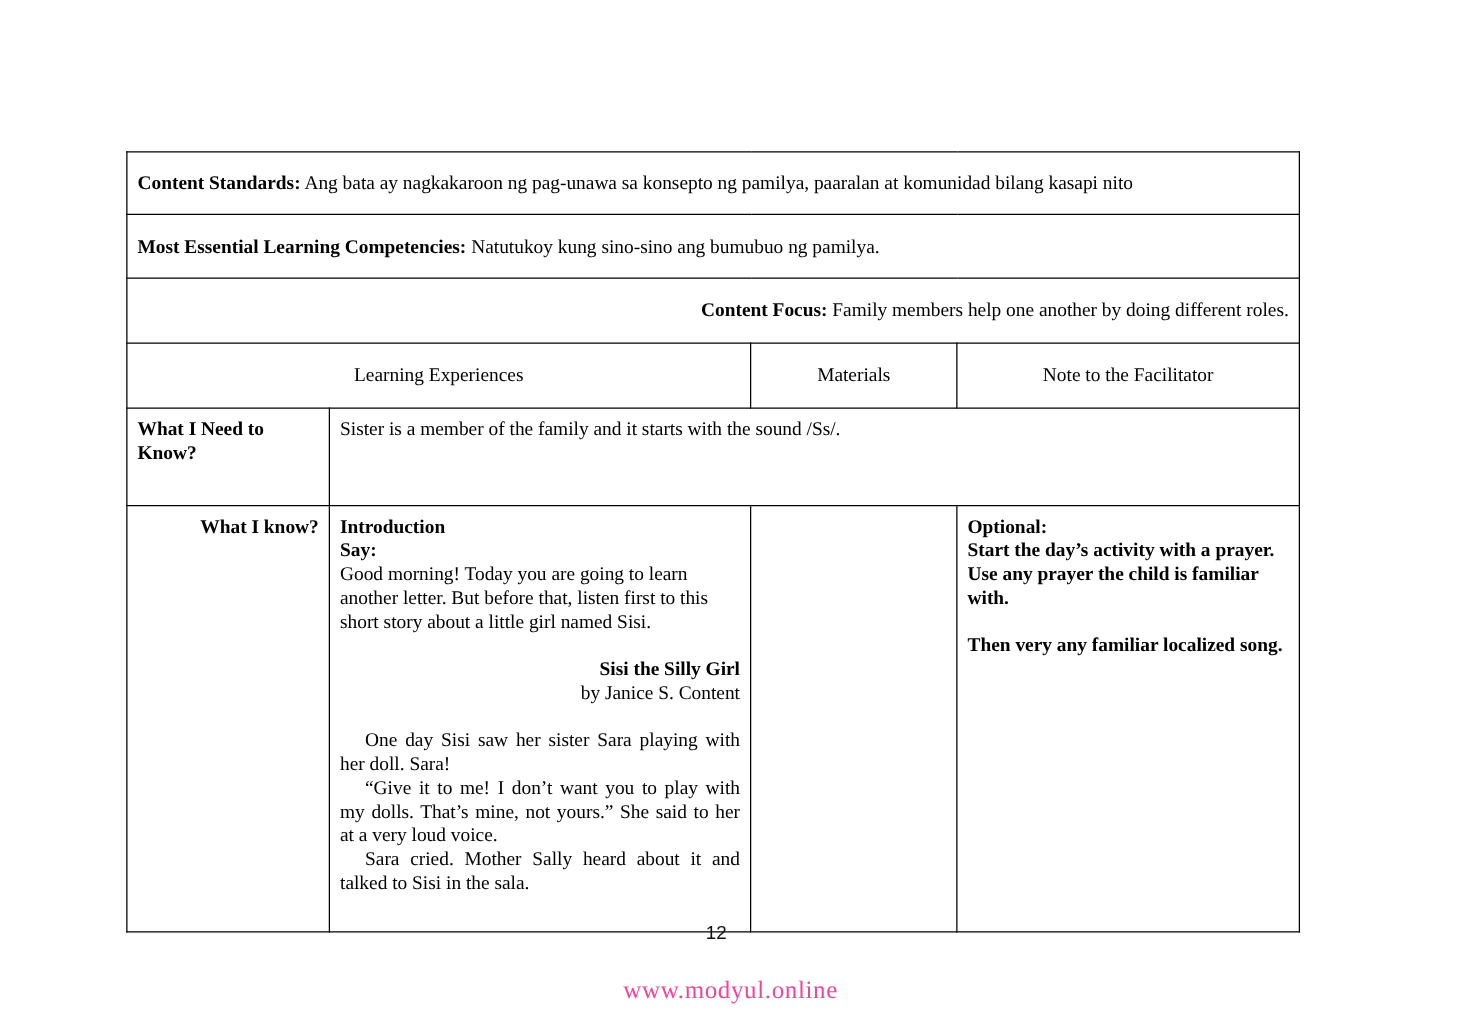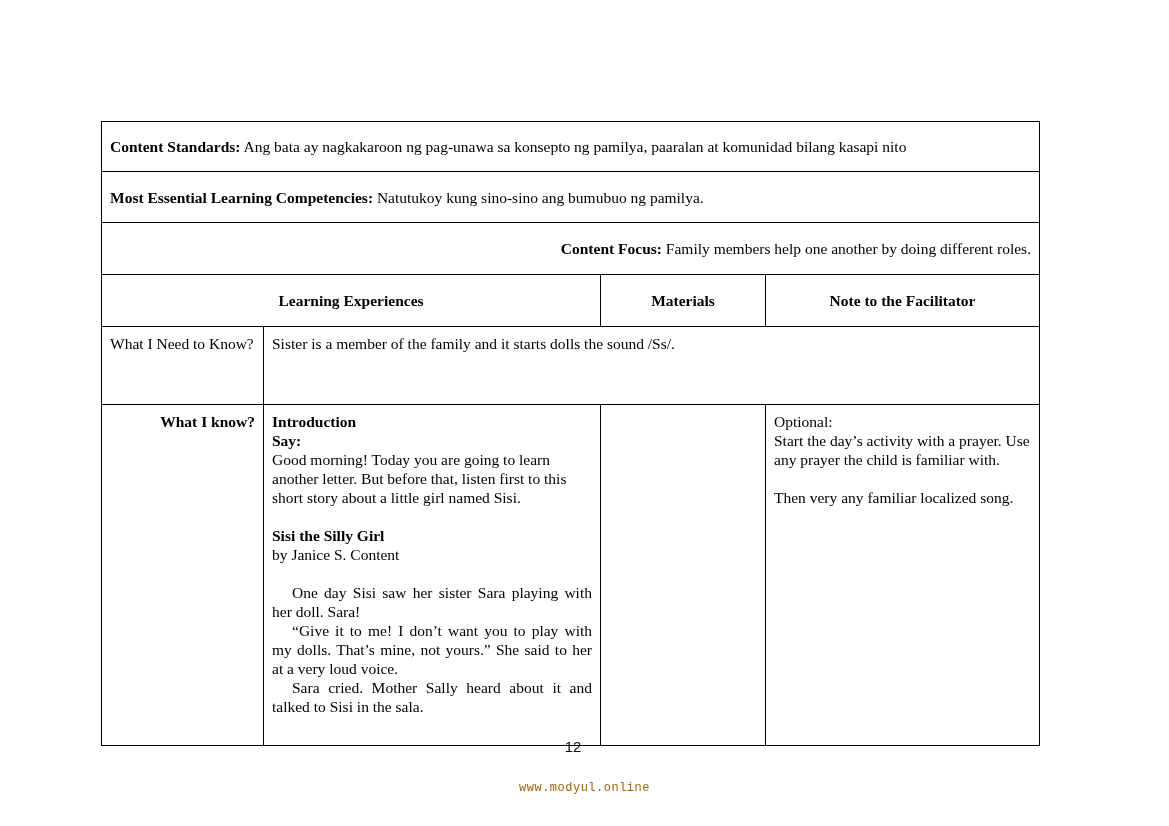--- a/index.html
+++ b/index.html
@@ -23,68 +23,68 @@
   }
   table.doc td {
     border: 1px solid #000;
     padding: 7px 8px;
     font-size: 15.5px;
     line-height: 19px;
     vertical-align: top;
   }
   td p { margin: 0; }
   .b { font-weight: bold; }
-  .center { text-align: left; }
+  .center { text-align: right; }
   .hang {
     padding-left: 197px;
     text-indent: -197px;
   }
   tr.r-cs td { height: 35px; vertical-align: middle; }
   tr.r-ps td { height: 56px; vertical-align: middle; }
   tr.r-melc td { height: 36px; vertical-align: middle; }
   tr.r-cf td { height: 37px; vertical-align: middle; text-align: right; }
   tr.r-head td {
     height: 37px;
     vertical-align: middle;
     text-align: center;
-    font-weight: bold;
+    font-weight: normal;
   }
   tr.r-wintk td { height: 63px; }
   tr.r-wik td { height: 326px; }
-  td.label-cell { font-weight: normal; }
+  td.label-cell { font-weight: bold; }
   td.wik-label {
     vertical-align: middle;
     text-align: right;
     font-weight: bold;
   }
   .spacer { height: 19px; }
   .story {
     text-align: justify;
     text-indent: 20px;
   }
-  td.note-cell { padding-top: 26px; }
+  td.note-cell { padding-top: 26px; font-weight: bold; }
   .page-number {
     position: absolute;
     left: 104px;
     width: 938px;
     top: 738px;
     text-align: center;
     font-family: "Liberation Sans", sans-serif;
     font-size: 15px;
     color: #111;
   }
   .watermark {
     position: absolute;
     left: 0;
     width: 100%;
     top: 781px;
     text-align: center;
-    font-family: Liberation Mono, monospace;
-    font-size: 12px;
-    color: #a16207;
+    font-family: Liberation Serif, serif;
+    font-size: 20px;
+    color: #ec4899;
     letter-spacing: 0.5px;
   }
 </style>
 </head>
 <body>
 
 <div class="page">
 
   <table class="doc">
     <colgroup>
@@ -115,21 +115,21 @@
     </tr>
 
     <tr class="r-head">
       <td colspan="2">Learning Experiences</td>
       <td>Materials</td>
       <td>Note to the Facilitator</td>
     </tr>
 
     <tr class="r-wintk">
       <td class="label-cell">What I Need to Know?</td>
-      <td colspan="3">Sister is a member of the family and it starts dolls the sound /Ss/.</td>
+      <td colspan="3">Sister is a member of the family and it starts with the sound /Ss/.</td>
     </tr>
 
     <tr class="r-wik">
       <td class="wik-label">What I know?</td>
 
       <td>
         <p class="b">Introduction</p>
         <p class="b">Say:</p>
         <p>Good morning! Today you are going to learn another letter. But before that, listen first to this short story about a little girl named Sisi.</p>
         <p class="spacer"></p>

